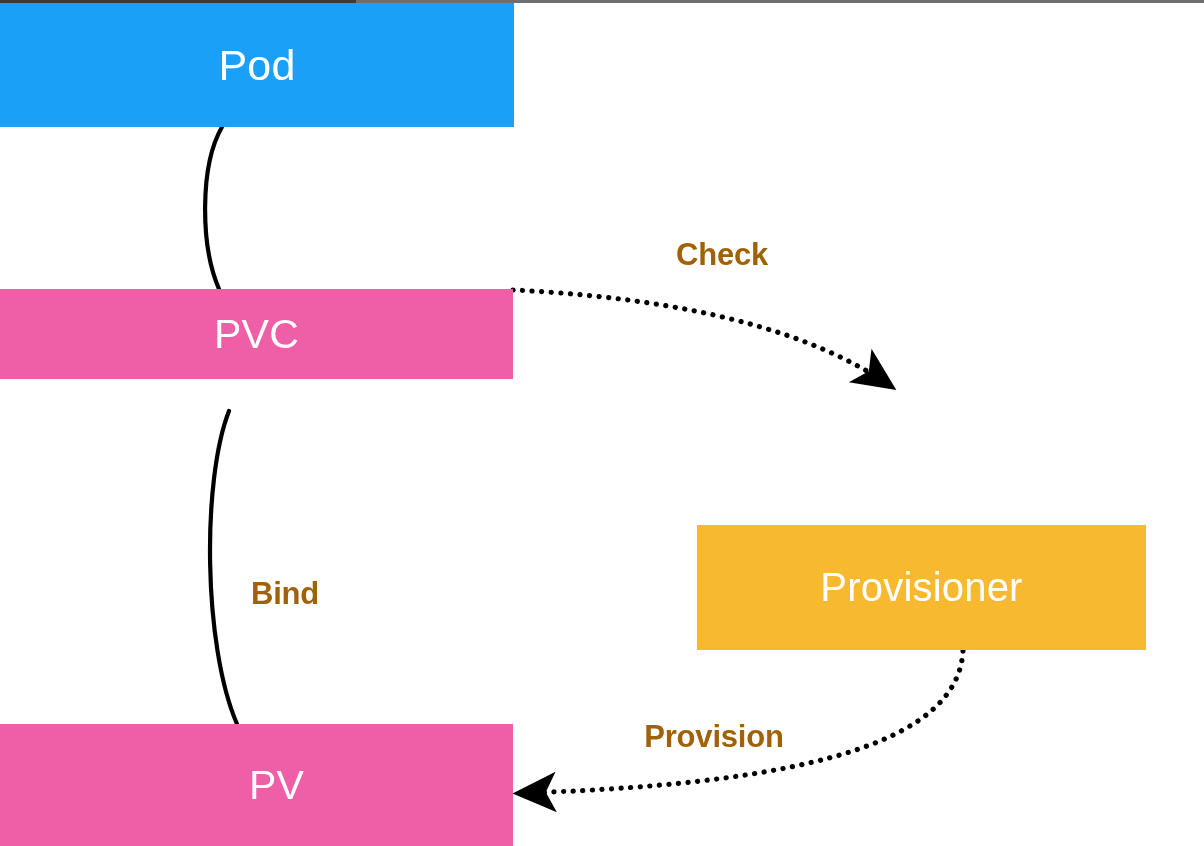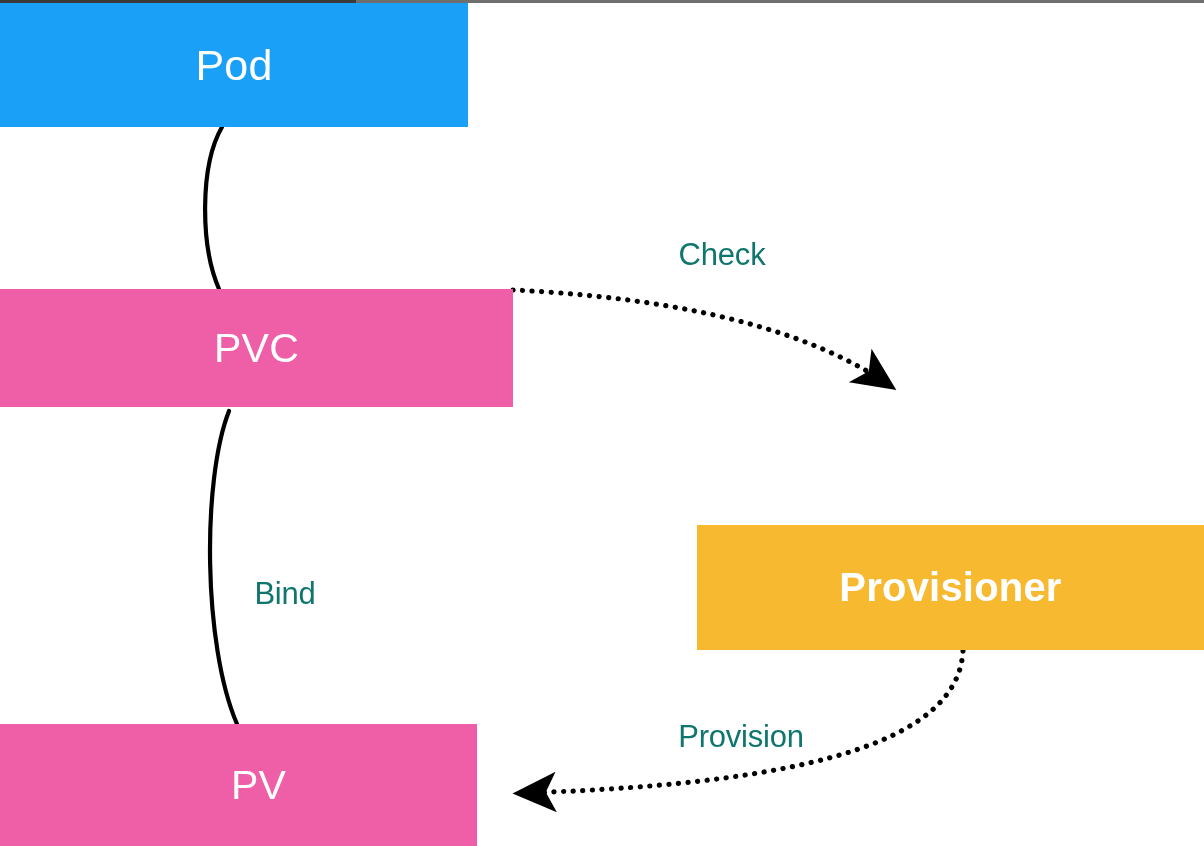--- a/index.html
+++ b/index.html
@@ -38,79 +38,78 @@
     justify-content: center;
     color: #ffffff;
     font-weight: 400;
     letter-spacing: 0.2px;
     box-sizing: border-box;
     -webkit-font-smoothing: antialiased;
   }
   .node-pod {
     left: 0px;
     top: 3px;
-    width: 468px;
+    width: 514px;
     height: 124px;
     background: #1BA0F8;
     font-size: 43px;
   }
   .node-pvc {
     left: 0px;
     top: 289px;
     width: 513px;
-    height: 118px;
+    height: 90px;
     background: #EE5FA7;
     font-size: 41px;
   }
   .node-pv {
     left: 0px;
     top: 724px;
-    width: 477px;
+    width: 513px;
     height: 122px;
     background: #EE5FA7;
     font-size: 41px;
     padding-left: 40px;
   }
   .node-storageclass {
     left: 697px;
     top: 392px;
     width: 507px;
     height: 124px;
     background: #F6B930;
     font-size: 40px;
   }
   .node-provisioner {
     left: 697px;
     top: 525px;
-    width: 507px;
+    width: 449px;
     height: 125px;
     background: #F6B930;
     font-size: 40px;
-    font-weight: bold;
   }
   .edge-layer {
     position: absolute;
     left: 0;
     top: 0;
     width: 1204px;
     height: 846px;
     pointer-events: none;
   }
   .edge-label {
     position: absolute;
-    color: #0f766e;
-    font-weight: normal;
+    color: #a16207;
+    font-weight: bold;
     font-size: 31px;
     white-space: nowrap;
     transform: translate(-50%, -50%);
     letter-spacing: -0.2px;
   }
   .label-check  { left: 722px; top: 255px; }
   .label-bind   { left: 285px; top: 570px; margin-top: 24px; }
-  .label-provision { left: 741px; top: 737px; }
+  .label-provision { left: 714px; top: 737px; }
 </style>
 </head>
 <body>
 
 <div id="canvas">
 
   <div class="top-strip"></div>
   <div class="top-strip-dark"></div>
 
   <svg class="edge-layer" width="1204" height="846" viewBox="0 0 1204 846" xmlns="http://www.w3.org/2000/svg">

